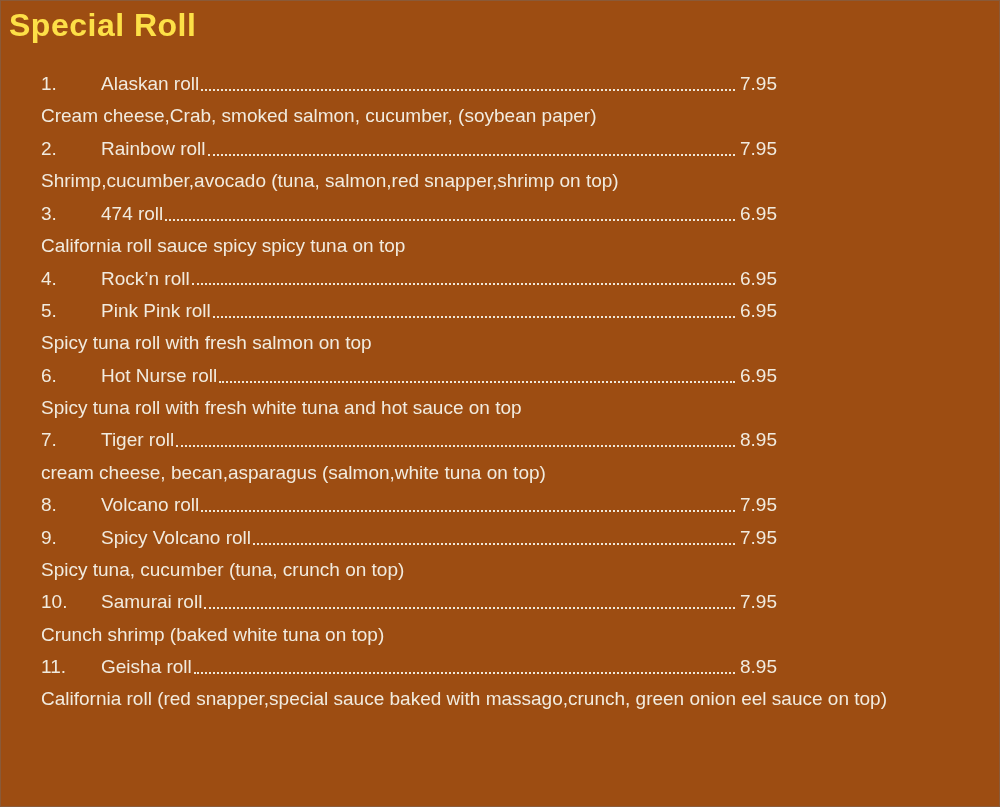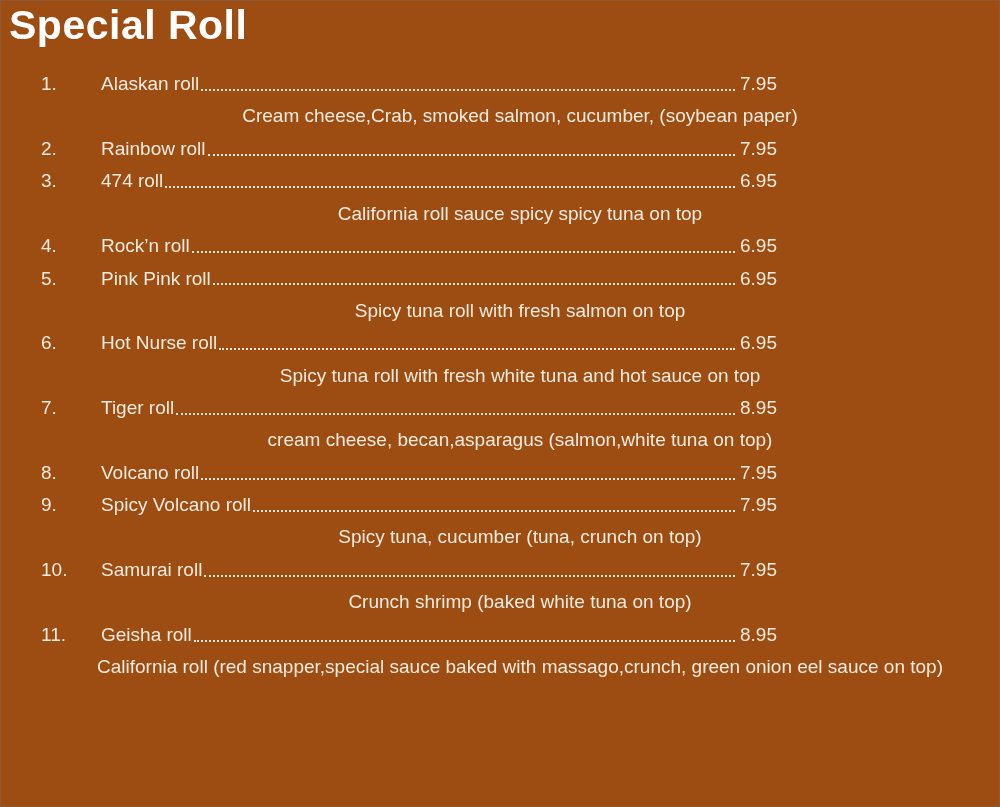--- a/index.html
+++ b/index.html
@@ -12,24 +12,24 @@
     background: #9D4D12;
     font-family: "Liberation Sans", sans-serif;
     color: #F1EBDF;
     overflow: hidden;
     box-sizing: border-box;
     border: 1px solid #8a5a38;
   }
   .title {
     margin: 0;
     padding: 5px 0 0 8px;
-    font-size: 41px;
+    font-size: 32px;
     line-height: 38px;
     font-weight: bold;
-    color: #ffffff;
+    color: #fde047;
     letter-spacing: 0.5px;
   }
   .menu {
     padding: 24px 0 0 40px;
   }
   .line {
     height: 32.4px;
     font-size: 19px;
     display: flex;
     align-items: center;
@@ -52,21 +52,20 @@
     border-bottom: 2px dotted #EFE7D9;
     margin: 0 5px 0 2px;
     min-width: 20px;
   }
   .price {
     flex: 0 0 auto;
   }
   .desc-line {
     display: block;
     line-height: 32.4px;
-    text-align: center;
   }
 </style>
 </head>
 <body>
 
 <h1 class="title">Special Roll</h1>
 
 <div class="menu" id="menu-list">
   <div class="item">
     <div class="line item-line">
@@ -78,20 +77,21 @@
     <div class="line desc-line">Cream cheese,Crab, smoked salmon, cucumber, (soybean paper)</div>
   </div>
 
   <div class="item">
     <div class="line item-line">
       <span class="num">2.</span>
       <span class="name">Rainbow roll</span>
       <span class="leader"></span>
       <span class="price">7.95</span>
     </div>
+    <div class="line desc-line">Shrimp,cucumber,avocado (tuna, salmon,red snapper,shrimp on top)</div>
   </div>
 
   <div class="item">
     <div class="line item-line">
       <span class="num">3.</span>
       <span class="name">474 roll</span>
       <span class="leader"></span>
       <span class="price">6.95</span>
     </div>
     <div class="line desc-line">California roll sauce spicy spicy tuna on top</div>

